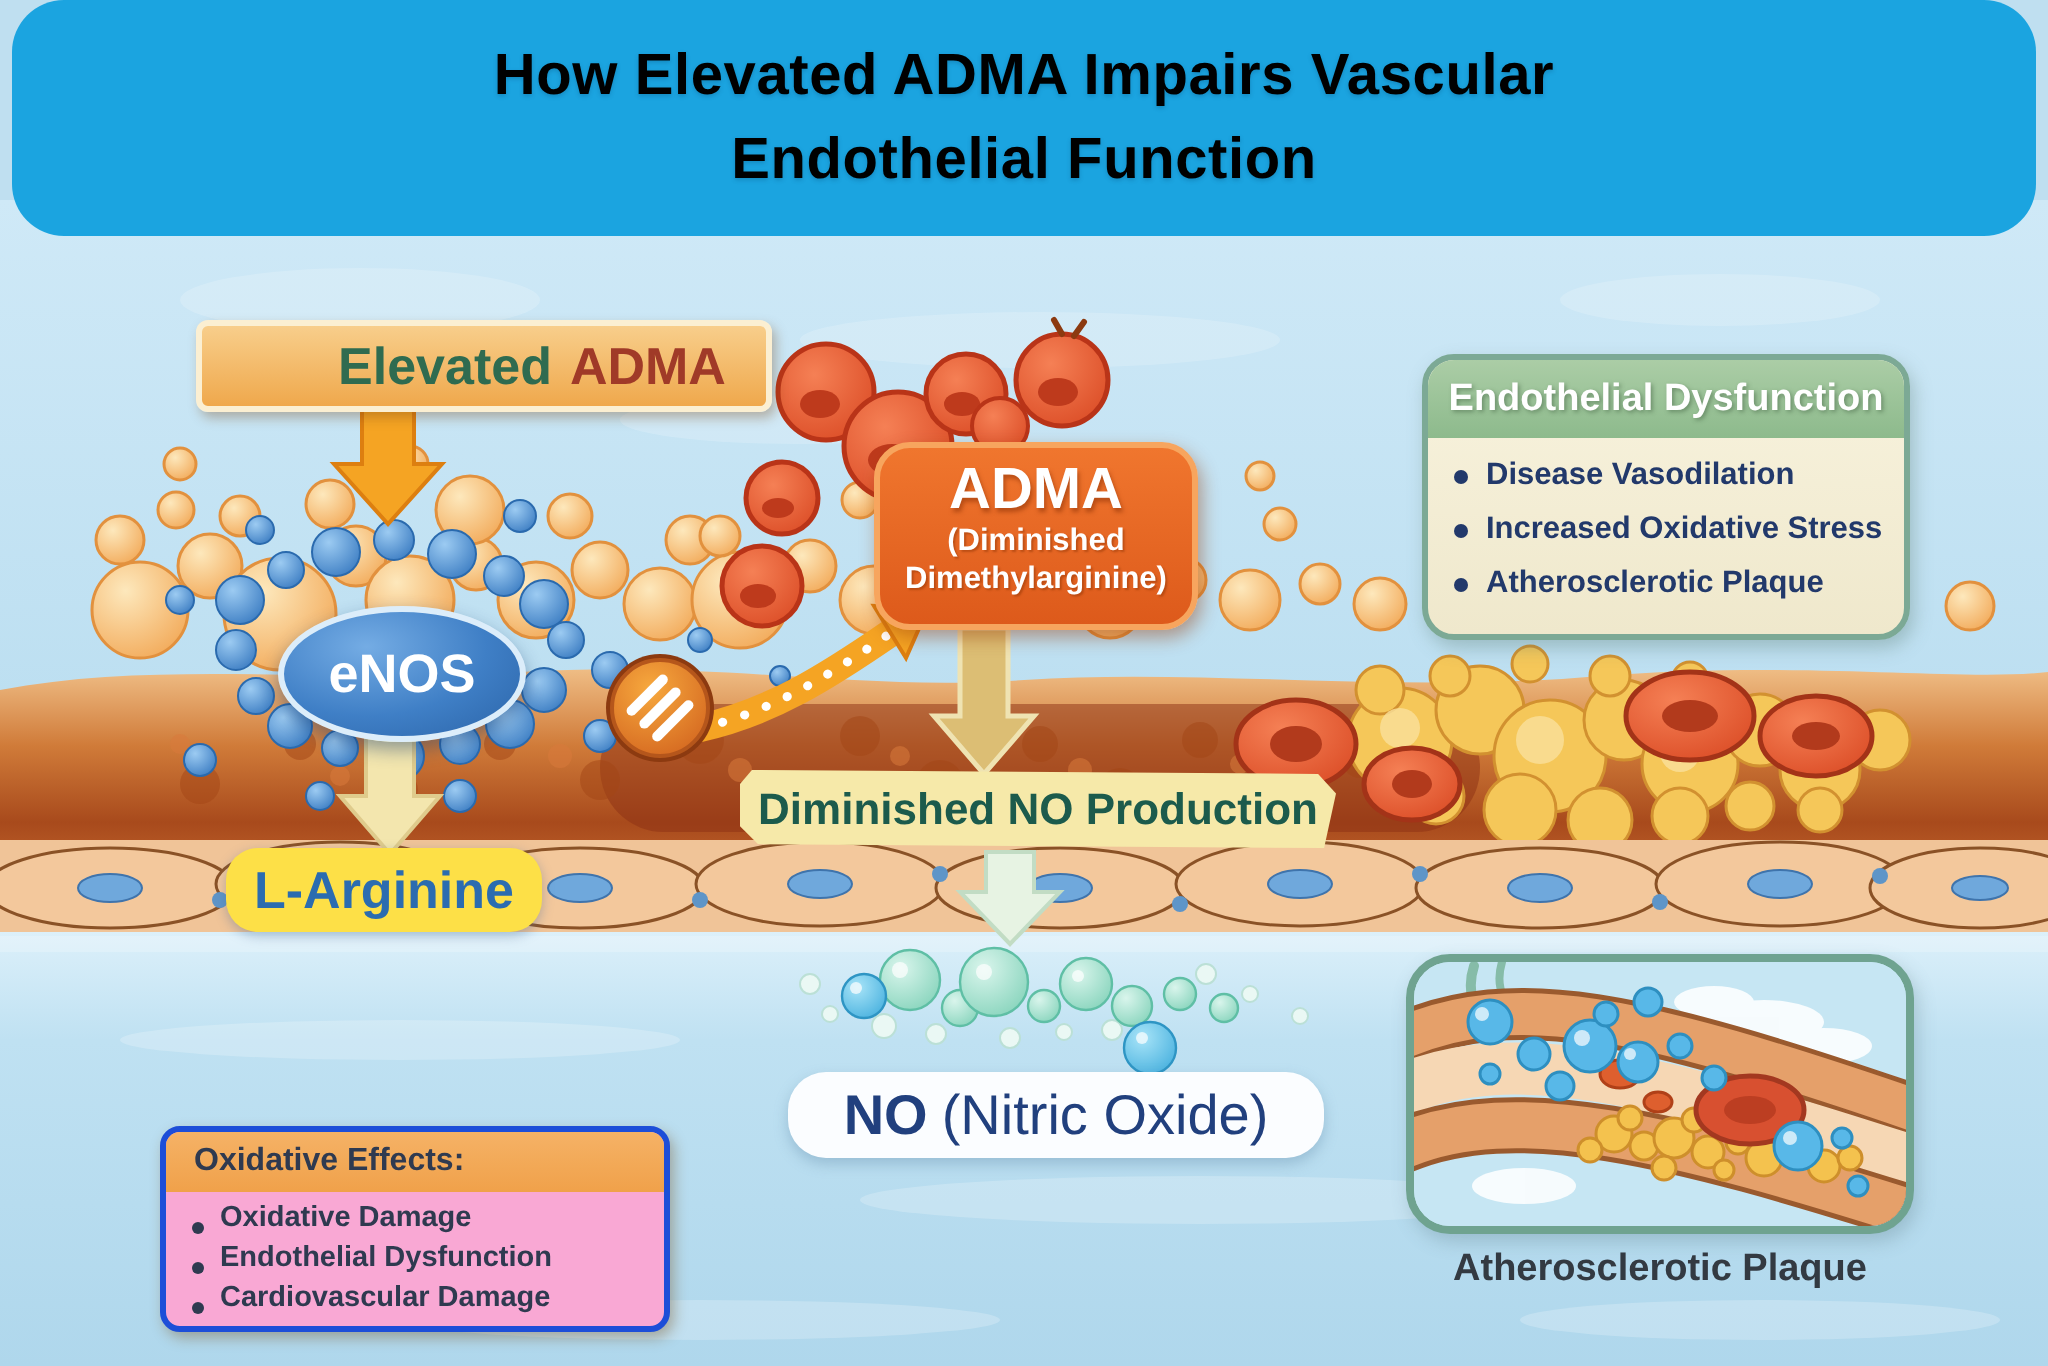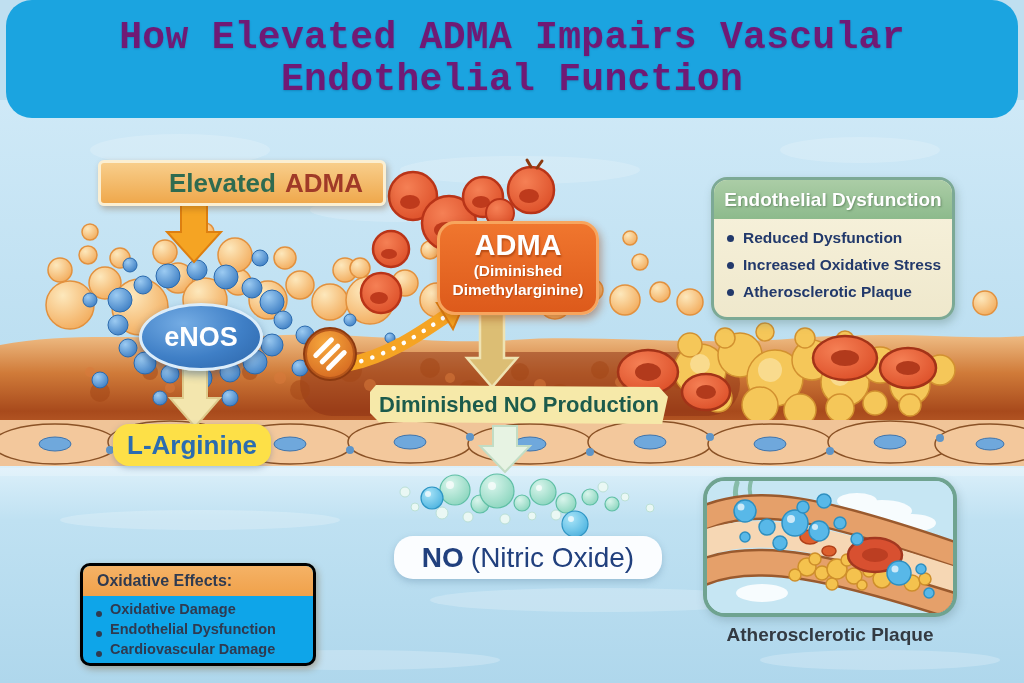--- a/index.html
+++ b/index.html
@@ -3,22 +3,22 @@
 <meta charset="utf-8">
 <style>
   html,body{margin:0;padding:0;background:#ffffff;}
   .stage{position:relative;width:1024px;height:683px;overflow:hidden;
          font-family:"Liberation Sans",sans-serif;background:#BFDFF0;}
   .abs{position:absolute;}
 
   
   .title-banner{left:6px;top:0;width:1012px;height:118px;background:#1BA4E0;
     border-radius:26px;display:flex;flex-direction:column;align-items:center;justify-content:center;}
-  .title-line{color:#701a75;font-weight:bold;font-size:38px;line-height:42px;letter-spacing:.3px;
-    text-shadow:0 1px 2px rgba(0,60,100,.25);font-family:Liberation Mono, monospace;}
+  .title-line{color:#000000;font-weight:bold;font-size:29px;line-height:42px;letter-spacing:.3px;
+    text-shadow:0 1px 2px rgba(0,60,100,.25);}
 
   
   .elevated-box{left:98px;top:160px;width:234px;height:40px;
     background:linear-gradient(#F8CE8B,#EFA84C);border:3px solid #FBEFD2;border-radius:6px;
     box-shadow:2px 3px 6px rgba(120,70,20,.35);display:flex;align-items:center;justify-content:center;
     font-size:26px;font-weight:600;gap:9px;padding-left:48px;}
   .word-elevated{color:#2F6B50;}
   .word-adma{color:#A03A28;}
 
   
@@ -55,22 +55,22 @@
     background:linear-gradient(#F8F3DE,#EFE8CC);overflow:hidden;box-shadow:2px 4px 9px rgba(90,120,110,.35);
     box-sizing:border-box;}
   .ed-header{height:39px;background:linear-gradient(#ABCDA6,#8DBA8C);color:#fff;font-size:19px;font-weight:bold;
     display:flex;align-items:center;justify-content:center;text-shadow:1px 1px 2px rgba(60,90,60,.5);}
   .panel-list{list-style:none;margin:0;padding:10px 8px 0 13px;}
   .panel-item{display:flex;align-items:center;gap:9px;color:#22396B;font-size:15.5px;font-weight:600;
     margin-bottom:9px;}
   .dot{width:7px;height:7px;border-radius:50%;background:#22396B;flex:0 0 auto;}
 
   
-  .ox-panel{left:80px;top:563px;width:236px;height:103px;border-radius:10px;background:#0ea5e9;
-    border:3px solid #000000;overflow:hidden;box-shadow:2px 3px 7px rgba(120,80,30,.4);box-sizing:border-box;}
+  .ox-panel{left:80px;top:563px;width:255px;height:103px;border-radius:10px;background:#f9a8d4;
+    border:3px solid #1d4ed8;overflow:hidden;box-shadow:2px 3px 7px rgba(120,80,30,.4);box-sizing:border-box;}
   .ox-header{height:30px;background:linear-gradient(#F5B266,#F0A14A);color:#2F3A50;font-weight:bold;
     font-size:16px;display:flex;align-items:center;padding-left:14px;}
   .ox-list{list-style:none;margin:0;padding:5px 6px 0 13px;}
   .ox-item{display:flex;align-items:flex-end;gap:8px;color:#2F3A50;font-size:14.5px;font-weight:bold;
     margin-bottom:4px;}
   .dot-sm{width:6px;height:6px;border-radius:50%;background:#2F3A50;flex:0 0 auto;}
 
   
   .plaque-box{left:703px;top:477px;width:254px;height:140px;border:4px solid #6FA390;border-radius:22px;
     overflow:hidden;background:#C6E6F3;box-shadow:2px 4px 9px rgba(90,120,130,.3);box-sizing:border-box;}
@@ -419,21 +419,21 @@
   <div class="abs no-banner">
     <span class="no-bold">NO</span>
     <span>(Nitric Oxide)</span>
   </div>
 
   <div class="abs ed-panel">
     <div class="ed-header">Endothelial Dysfunction</div>
     <ul class="panel-list">
       <li class="panel-item">
         <span class="dot"></span>
-        <span>Reduced Dysfunction</span>
+        <span>Disease Vasodilation</span>
       </li>
       <li class="panel-item">
         <span class="dot"></span>
         <span>Increased Oxidative Stress</span>
       </li>
       <li class="panel-item">
         <span class="dot"></span>
         <span>Atherosclerotic Plaque</span>
       </li>
     </ul>

